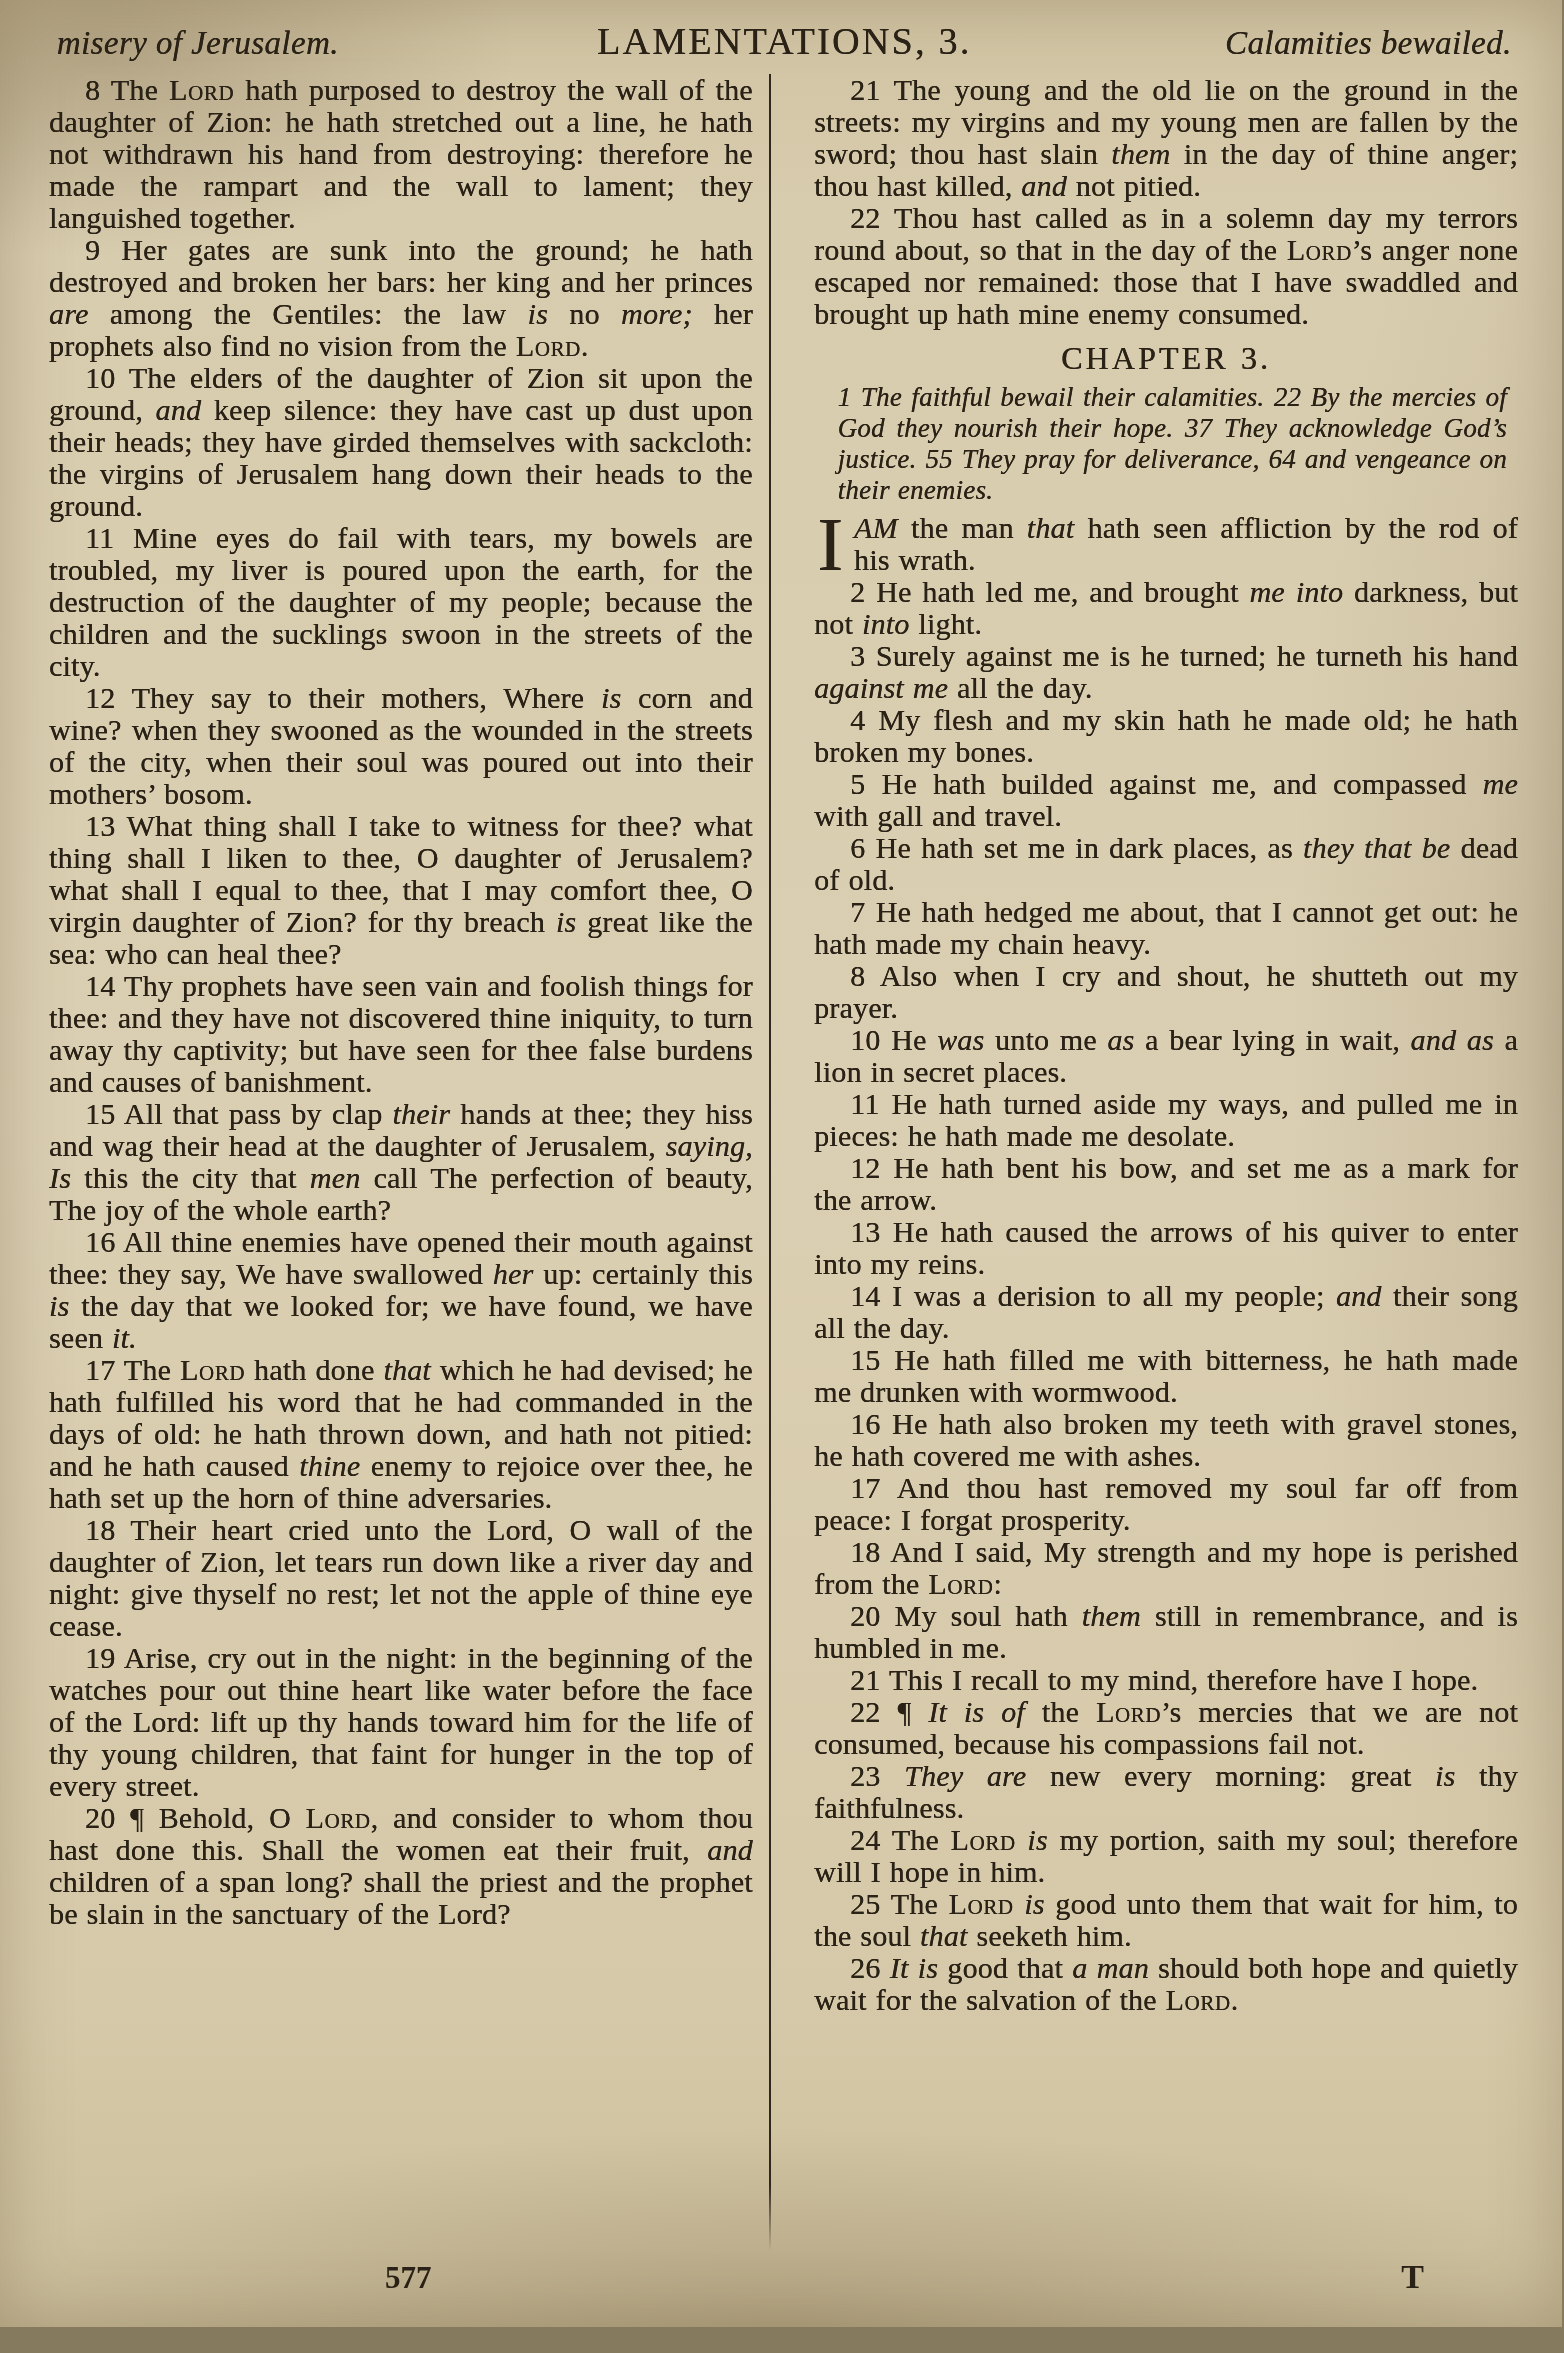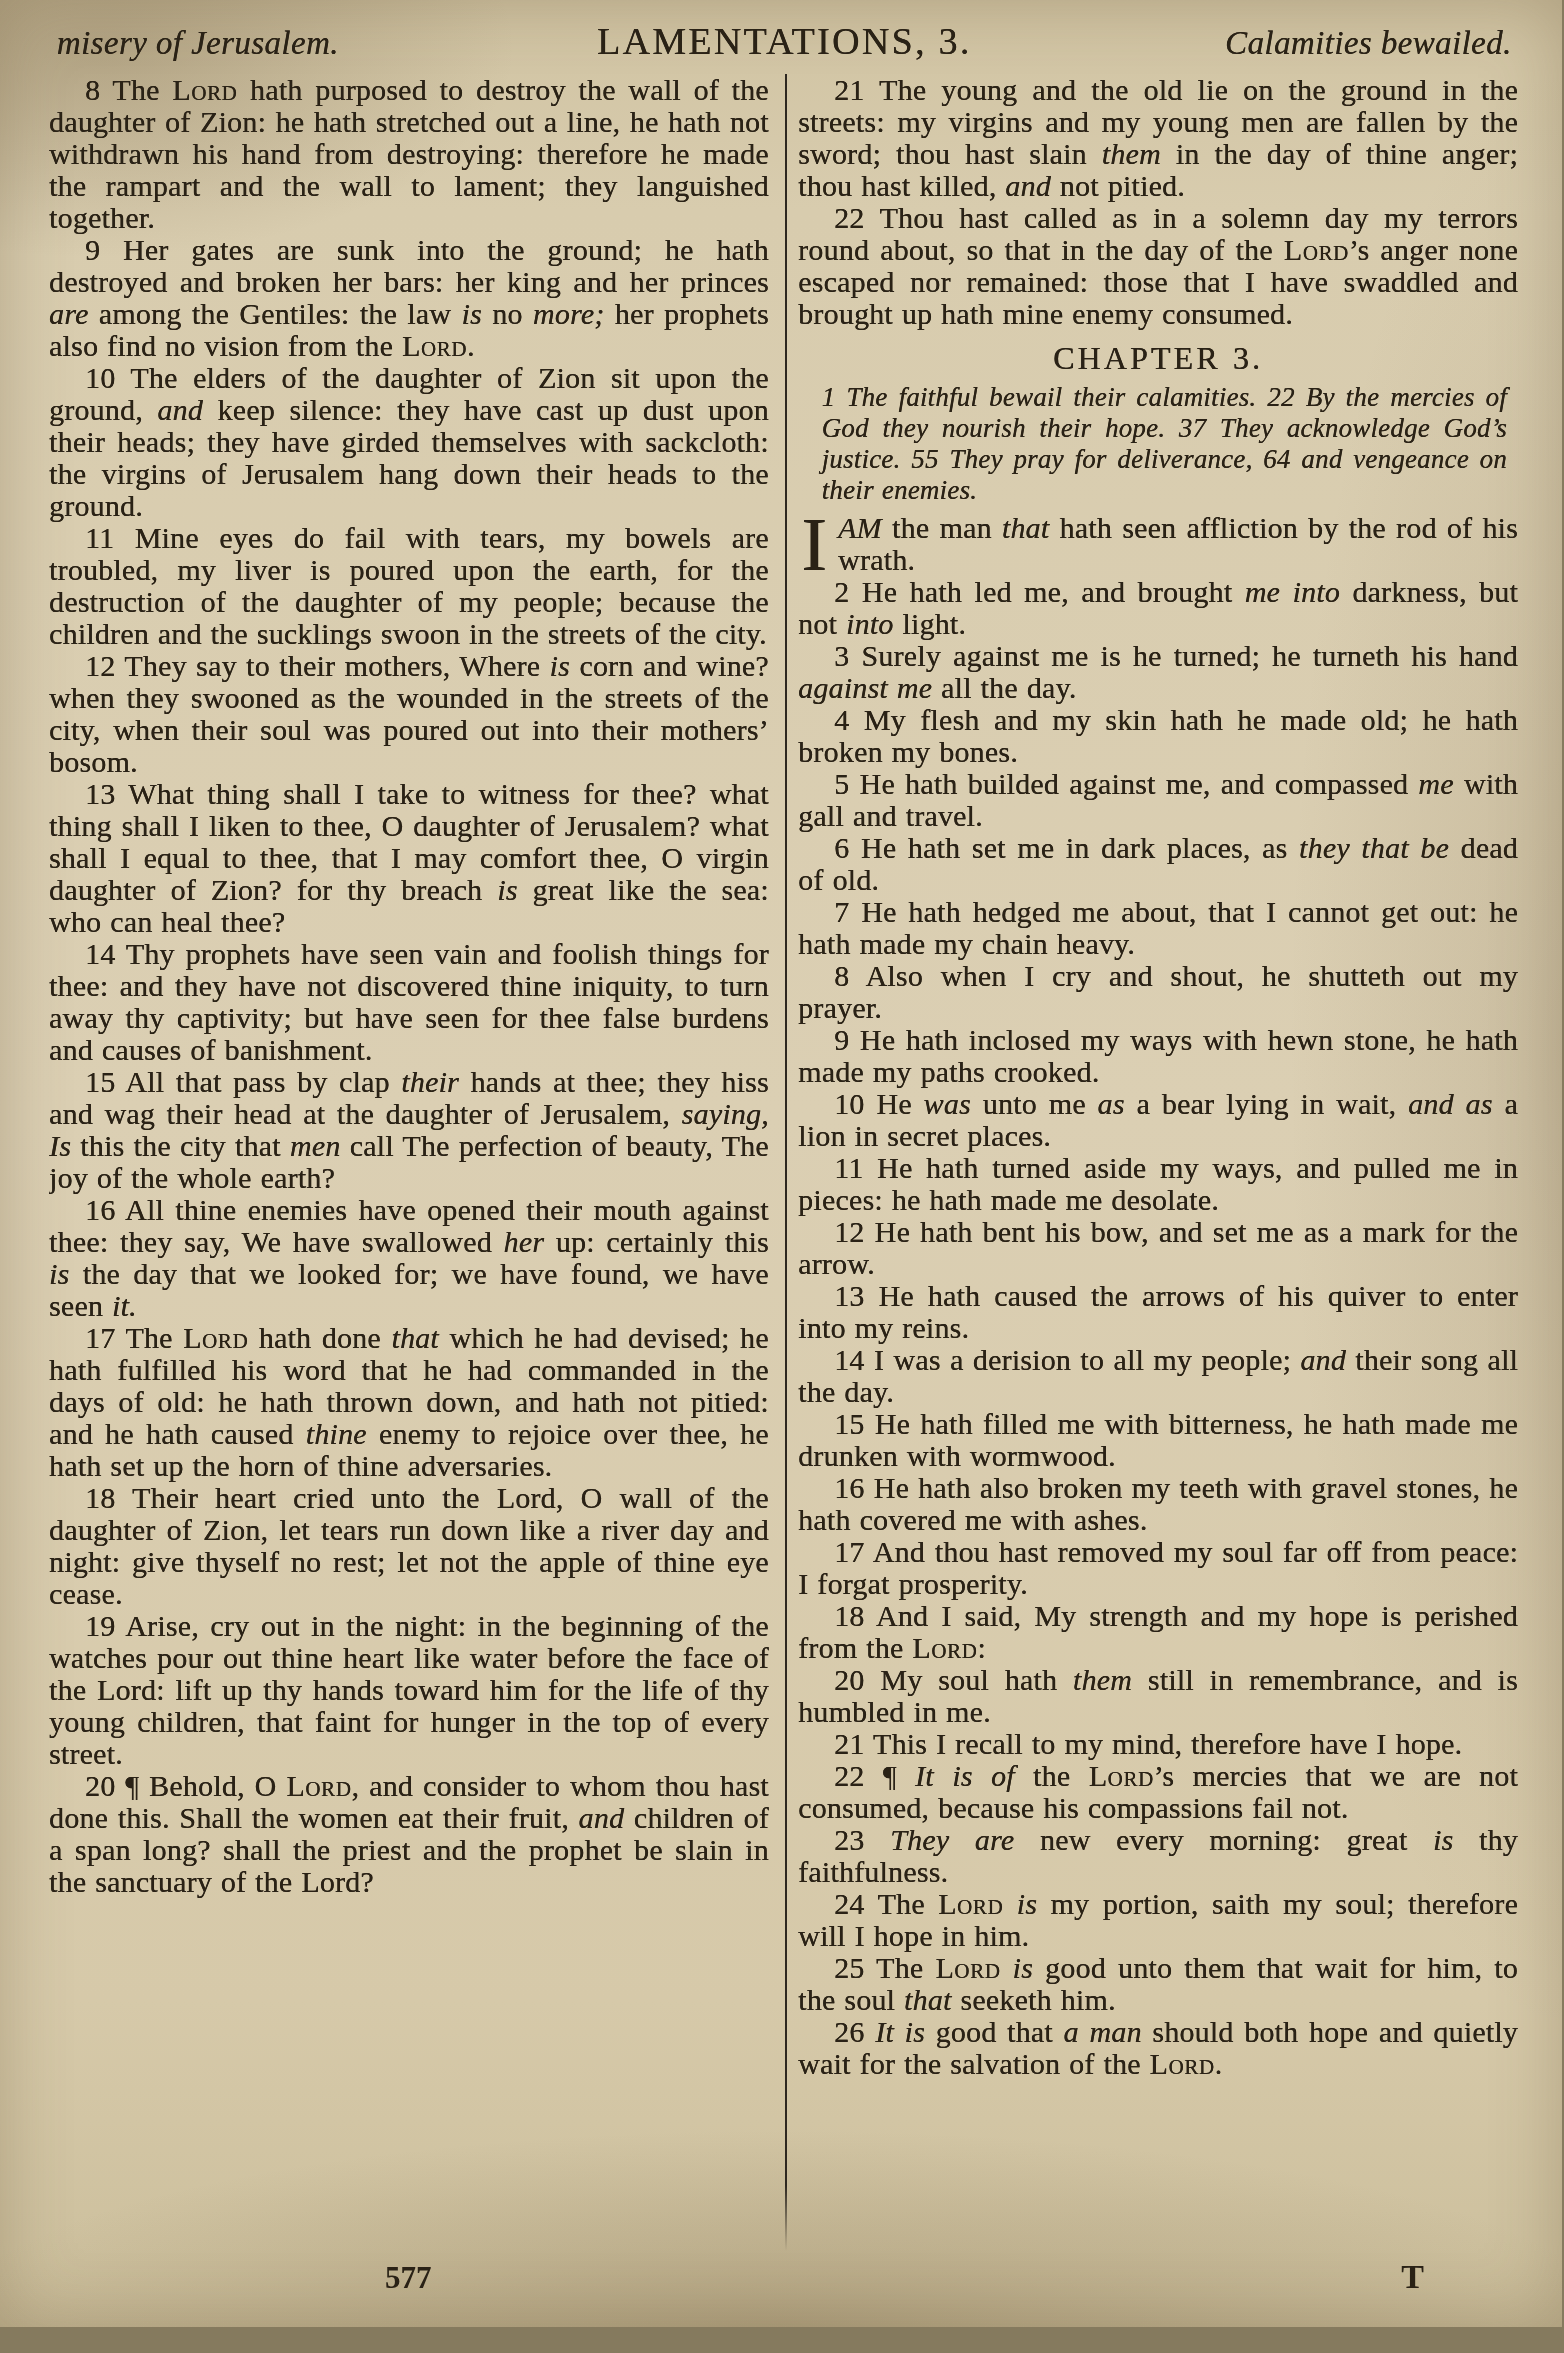--- a/index.html
+++ b/index.html
@@ -60,21 +60,21 @@
     flex: 1 1 0;
     text-align: justify;
     font-size: 30px;
     line-height: 32px;
     word-spacing: 1.2px;
     letter-spacing: 0.2px;
     text-shadow: 0.2px 0 0 currentColor;
     overflow: hidden;
   }
   .col-left  { padding-right: 16px; }
-  .col-right { padding-left: 11px; }
+  .col-right { padding-left: 11px; margin-left: 32px; }
   .col-rule {
     flex: 0 0 2.3px;
     width: 2.3px;
     background: linear-gradient(180deg, var(--rule, #2e2820) 0%, var(--rule, #2e2820) 97%, transparent 100%);
   }
   .verse {
     margin: 0;
     text-indent: 1.2em;
   }
   .verse .it { font-style: italic; }
@@ -151,21 +151,20 @@
           <h2 class="chapter-heading">CHAPTER 3.</h2>
           <p class="chapter-summary">1 The faithful bewail their calamities. 22 By the mercies of God they nourish their hope. 37 They acknowledge God’s justice. 55 They pray for deliverance, 64 and vengeance on their enemies.</p>
           <p class="verse first-verse"><span class="dropcap">I</span><span class="it">AM</span> the man <span class="it">that</span> hath seen affliction by the rod of his wrath.</p>
           <p class="verse">2 He hath led me, and brought <span class="it">me into</span> darkness, but not <span class="it">into</span> light.</p>
           <p class="verse">3 Surely against me is he turned; he turneth his hand <span class="it">against me</span> all the day.</p>
           <p class="verse">4 My flesh and my skin hath he made old; he hath broken my bones.</p>
           <p class="verse">5 He hath builded against me, and compassed <span class="it">me</span> with gall and travel.</p>
           <p class="verse">6 He hath set me in dark places, as <span class="it">they that be</span> dead of old.</p>
           <p class="verse">7 He hath hedged me about, that I cannot get out: he hath made my chain heavy.</p>
           <p class="verse">8 Also when I cry and shout, he shutteth out my prayer.</p>
-          <p class="verse">9 He hath inclosed my ways with hewn stone, he hath made my paths crooked.</p>
           <p class="verse">10 He <span class="it">was</span> unto me <span class="it">as</span> a bear lying in wait, <span class="it">and as</span> a lion in secret places.</p>
           <p class="verse">11 He hath turned aside my ways, and pulled me in pieces: he hath made me desolate.</p>
           <p class="verse">12 He hath bent his bow, and set me as a mark for the arrow.</p>
           <p class="verse">13 He hath caused the arrows of his quiver to enter into my reins.</p>
           <p class="verse">14 I was a derision to all my people; <span class="it">and</span> their song all the day.</p>
           <p class="verse">15 He hath filled me with bitterness, he hath made me drunken with wormwood.</p>
           <p class="verse">16 He hath also broken my teeth with gravel stones, he hath covered me with ashes.</p>
           <p class="verse">17 And thou hast removed my soul far off from peace: I forgat prosperity.</p>
           <p class="verse">18 And I said, My strength and my hope is perished from the <span class="sc">Lord</span>:</p>
           <p class="verse">20 My soul hath <span class="it">them</span> still in remembrance, and is humbled in me.</p>

